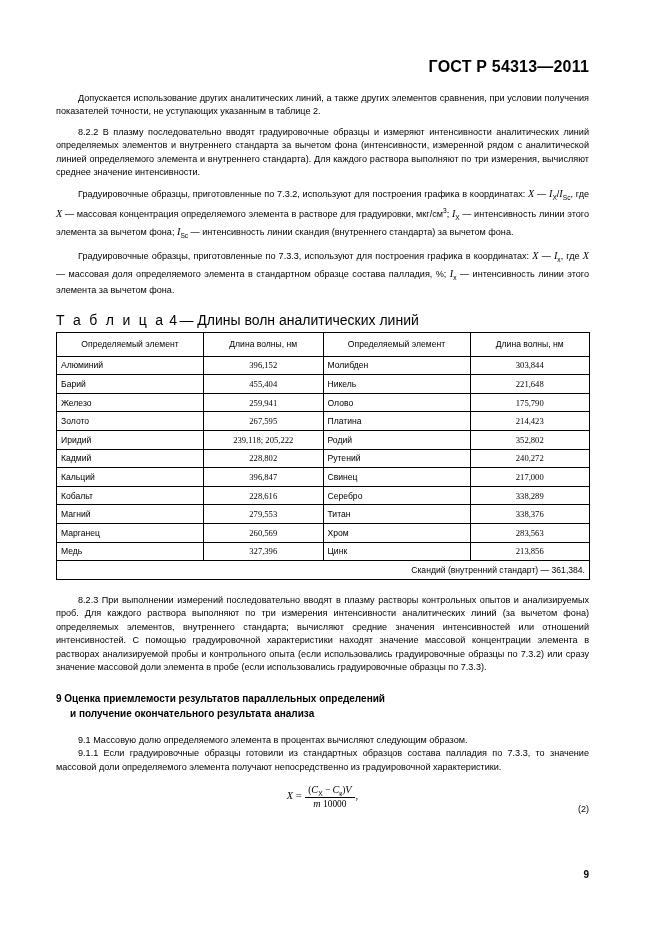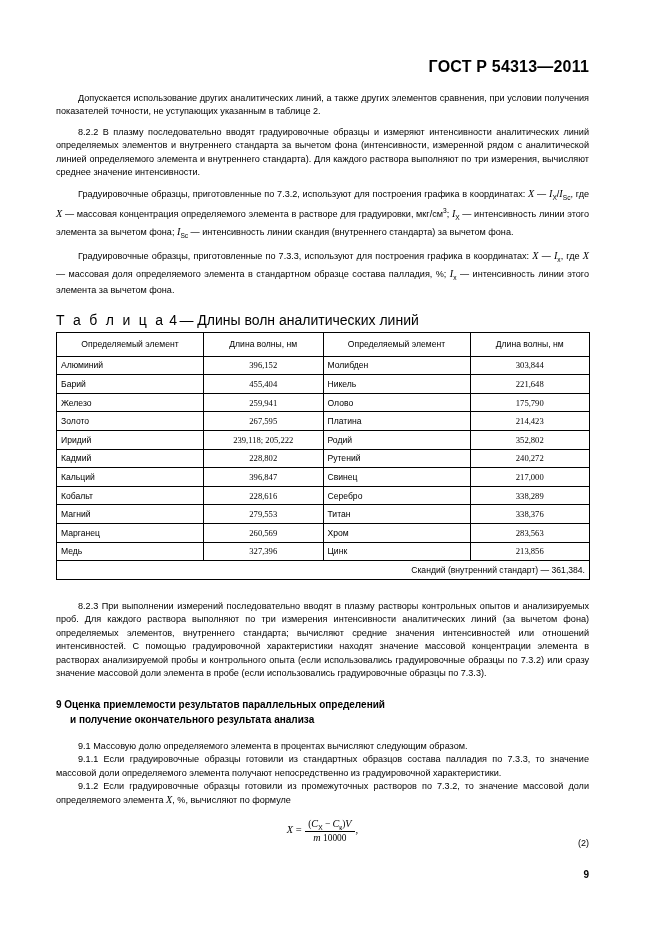--- a/index.html
+++ b/index.html
@@ -257,33 +257,32 @@
           <td class="wv">327,396</td>
           <td class="el">Цинк</td>
           <td class="wv">213,856</td>
         </tr>
         <tr>
           <td class="foot" colspan="4">Скандий (внутренний стандарт) — 361,384.</td>
         </tr>
       </tbody>
     </table>
 
-    <div class="blk" style="margin-top:20px;">
+    <div class="blk" style="margin-top:14px;">
       <p class="para">8.2.3  При выполнении измерений последовательно вводят в плазму растворы контрольных опытов и анализируемых проб. Для каждого раствора выполняют по три измерения интенсивности аналитических линий (за вычетом фона) определяемых элементов, внутреннего стандарта; вычисляют средние значения интенсивностей или отношений интенсивностей. С помощью градуировочной характеристики находят значение массовой концентрации элемента в растворах анализируемой пробы и контрольного опыта (если использовались градуировочные образцы по 7.3.2) или сразу значение массовой доли элемента в пробе (если использовались градуировочные образцы по 7.3.3).</p>
     </div>
 
     <h2 class="sect">
       <span class="l1">9  Оценка приемлемости результатов параллельных определений</span>
       <span class="l2">и получение окончательного результата анализа</span>
     </h2>
 
     <div class="blk" style="margin-top:12px;">
       <p class="para">9.1  Массовую долю определяемого элемента в процентах вычисляют следующим образом.</p>
       <p class="para">9.1.1  Если градуировочные образцы готовили из стандартных образцов состава палладия по 7.3.3, то значение массовой доли определяемого элемента получают непосредственно из градуировочной характеристики.</p>
-      <p class="para"><span>9.1.2  Если градуировочные образцы готовили из промежуточных растворов по 7.3.2, то значение массовой доли определяемого элемента </span><var>X</var><span>, %, вычисляют по формуле</span></p>
     </div>
 
     <div class="formula-row">
       <div class="formula">
         <var>X</var>
         <span>=</span>
         <span class="frac">
           <span class="num">(<var><span>C</span><sub>X</sub></var> − <var><span>C</span><sub>к</sub></var>)<var>V</var></span>
           <span class="den"><var>m</var> <span>10000</span></span>
         </span><span>,</span>

